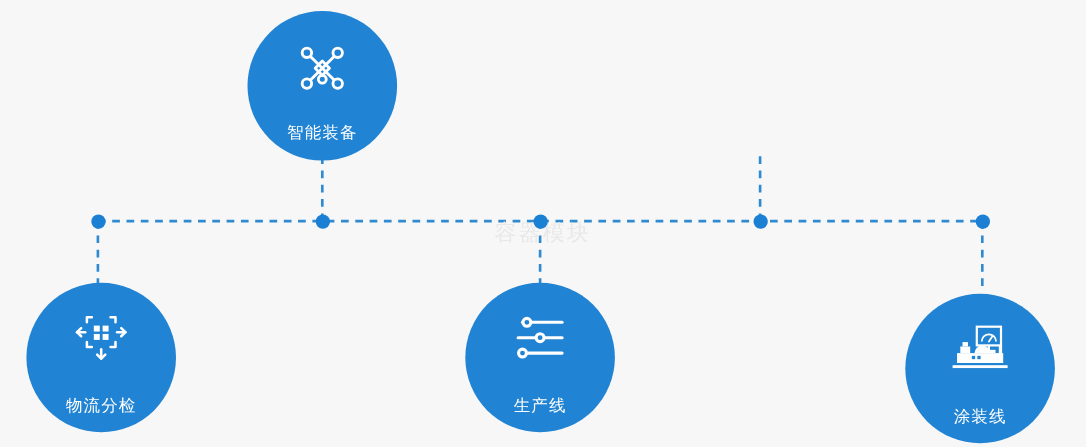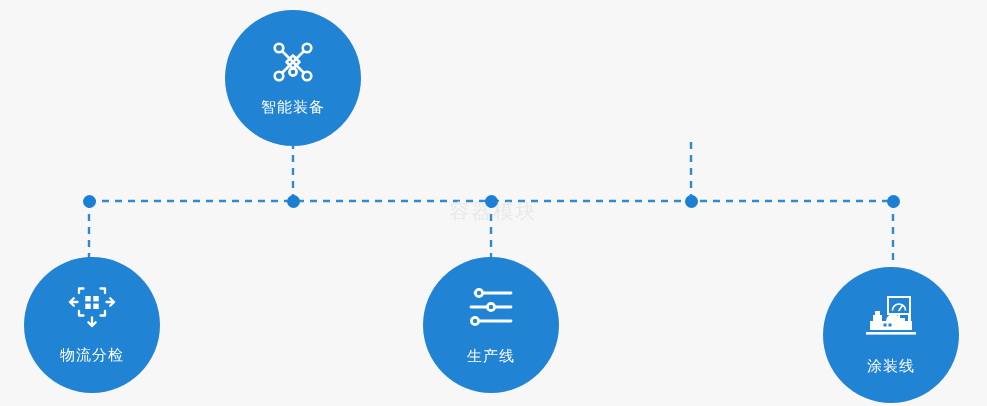--- a/index.html
+++ b/index.html
@@ -64,20 +64,21 @@
     height: 136px;
     margin-left: -68px;
     margin-top: -68px;
     border-radius: 50%;
     background: #2183d3;
     display: flex;
     flex-direction: column;
     align-items: center;
     justify-content: flex-start;
     box-sizing: border-box;
+    gap: 13px;
   }
   .bubble .icon-wrap {
     width: 54px;
     height: 52px;
     margin-top: 26px;
     display: flex;
     align-items: center;
     justify-content: center;
   }
   .bubble .icon-wrap svg {
@@ -133,21 +134,21 @@
         <circle cx="38" cy="10" r="4.3"></circle>
         <circle cx="10" cy="38" r="4.3"></circle>
         <circle cx="38" cy="38" r="4.3"></circle>
         <circle cx="24" cy="34" r="3.6"></circle>
       </svg>
     </div>
     <div class="bubble-label">智能装备</div>
   </div>
 
 
-  <div class="bubble bottom" style="left:92px; top:325px;font-family:Liberation Mono, monospace;">
+  <div class="bubble bottom" style="left:92px; top:325px;">
     <div class="icon-wrap">
       <svg width="50" height="48" viewBox="0 0 50 48" fill="none" stroke="#ffffff" stroke-width="2.3" stroke-linecap="round" stroke-linejoin="round">
 
         <path d="M16.5 5.5 h-4.5 v4.5"></path>
         <path d="M33.5 5.5 h4.5 v4.5"></path>
         <path d="M16.5 32.5 h-4.5 v-4.5"></path>
         <path d="M33.5 32.5 h4.5 v-4.5"></path>
 
         <rect x="18.3" y="13.0" width="5.4" height="5.4" fill="#ffffff" stroke="none"></rect>
         <rect x="26.3" y="13.0" width="5.4" height="5.4" fill="#ffffff" stroke="none"></rect>

